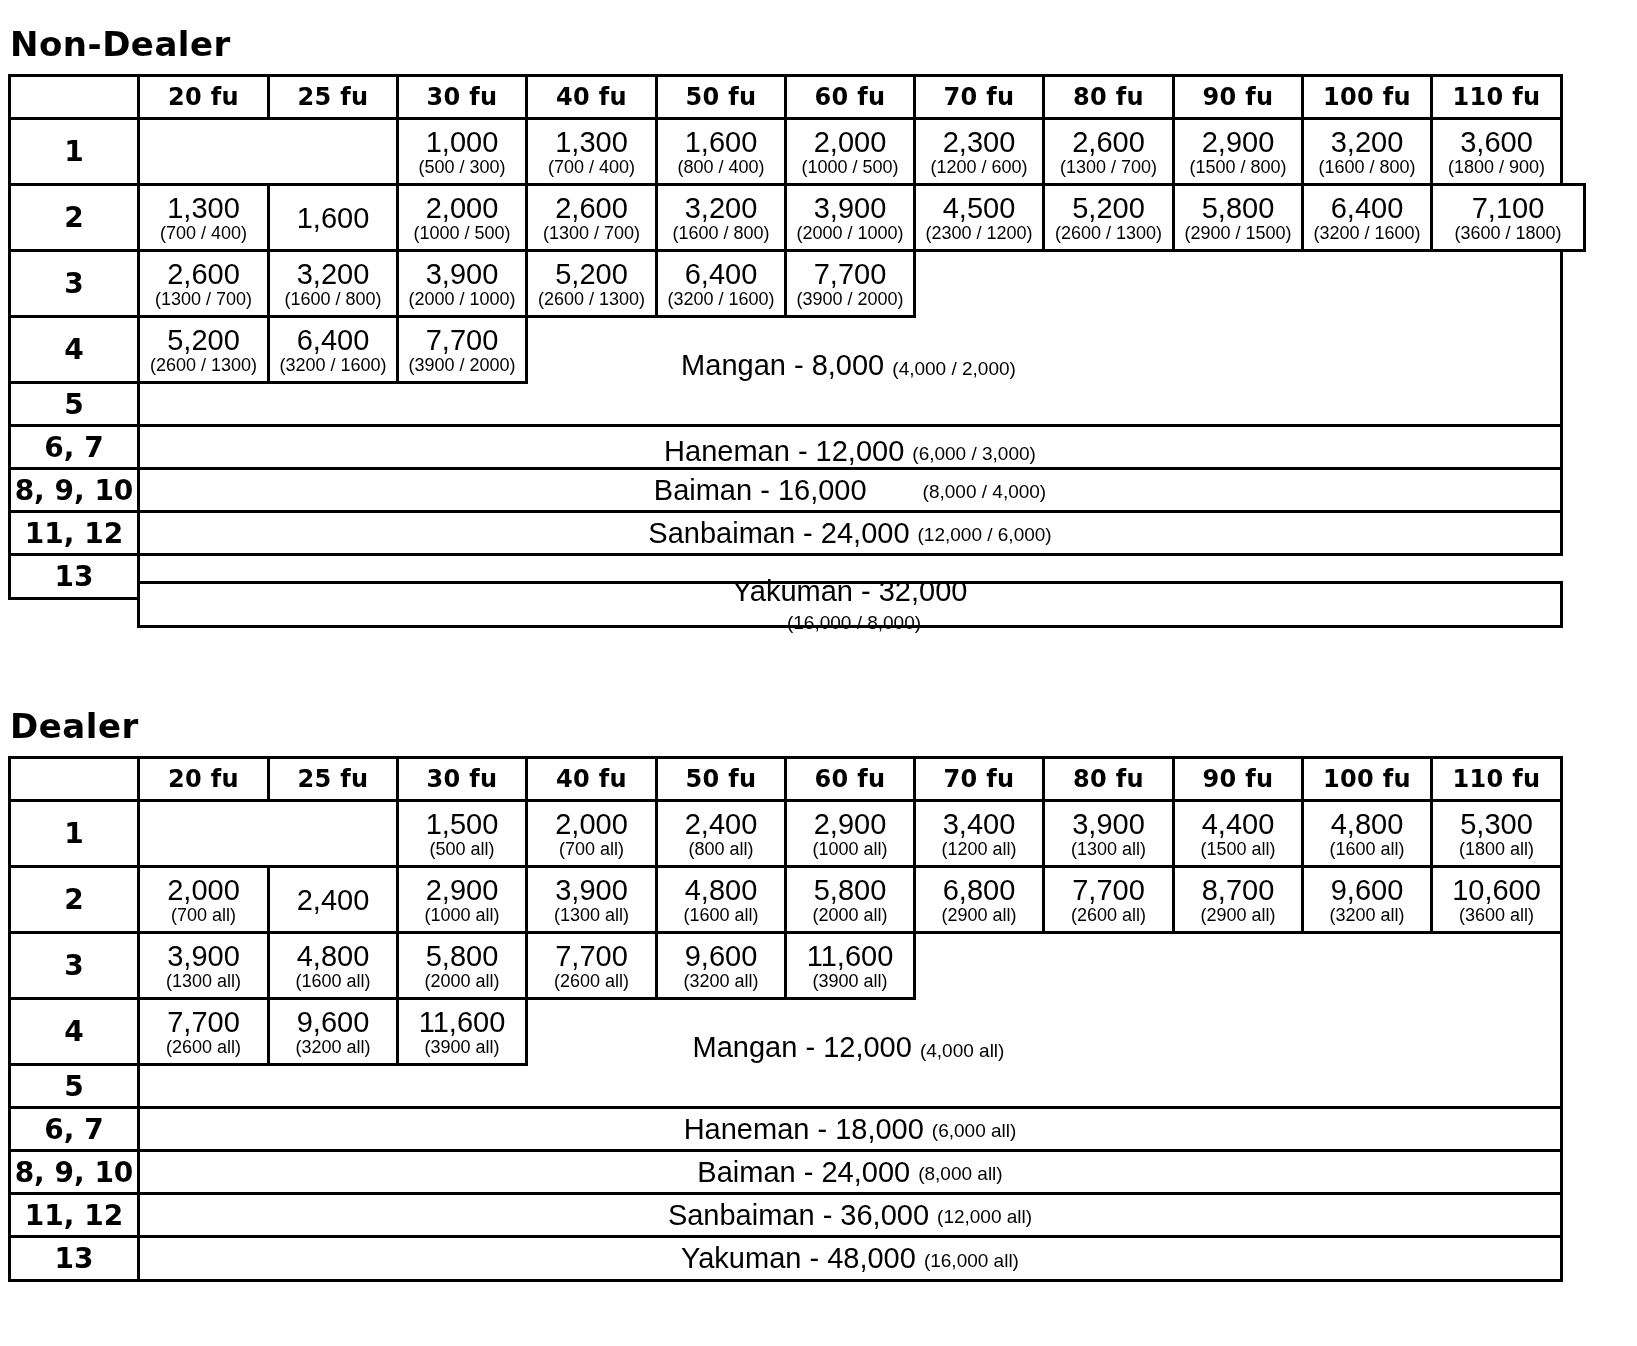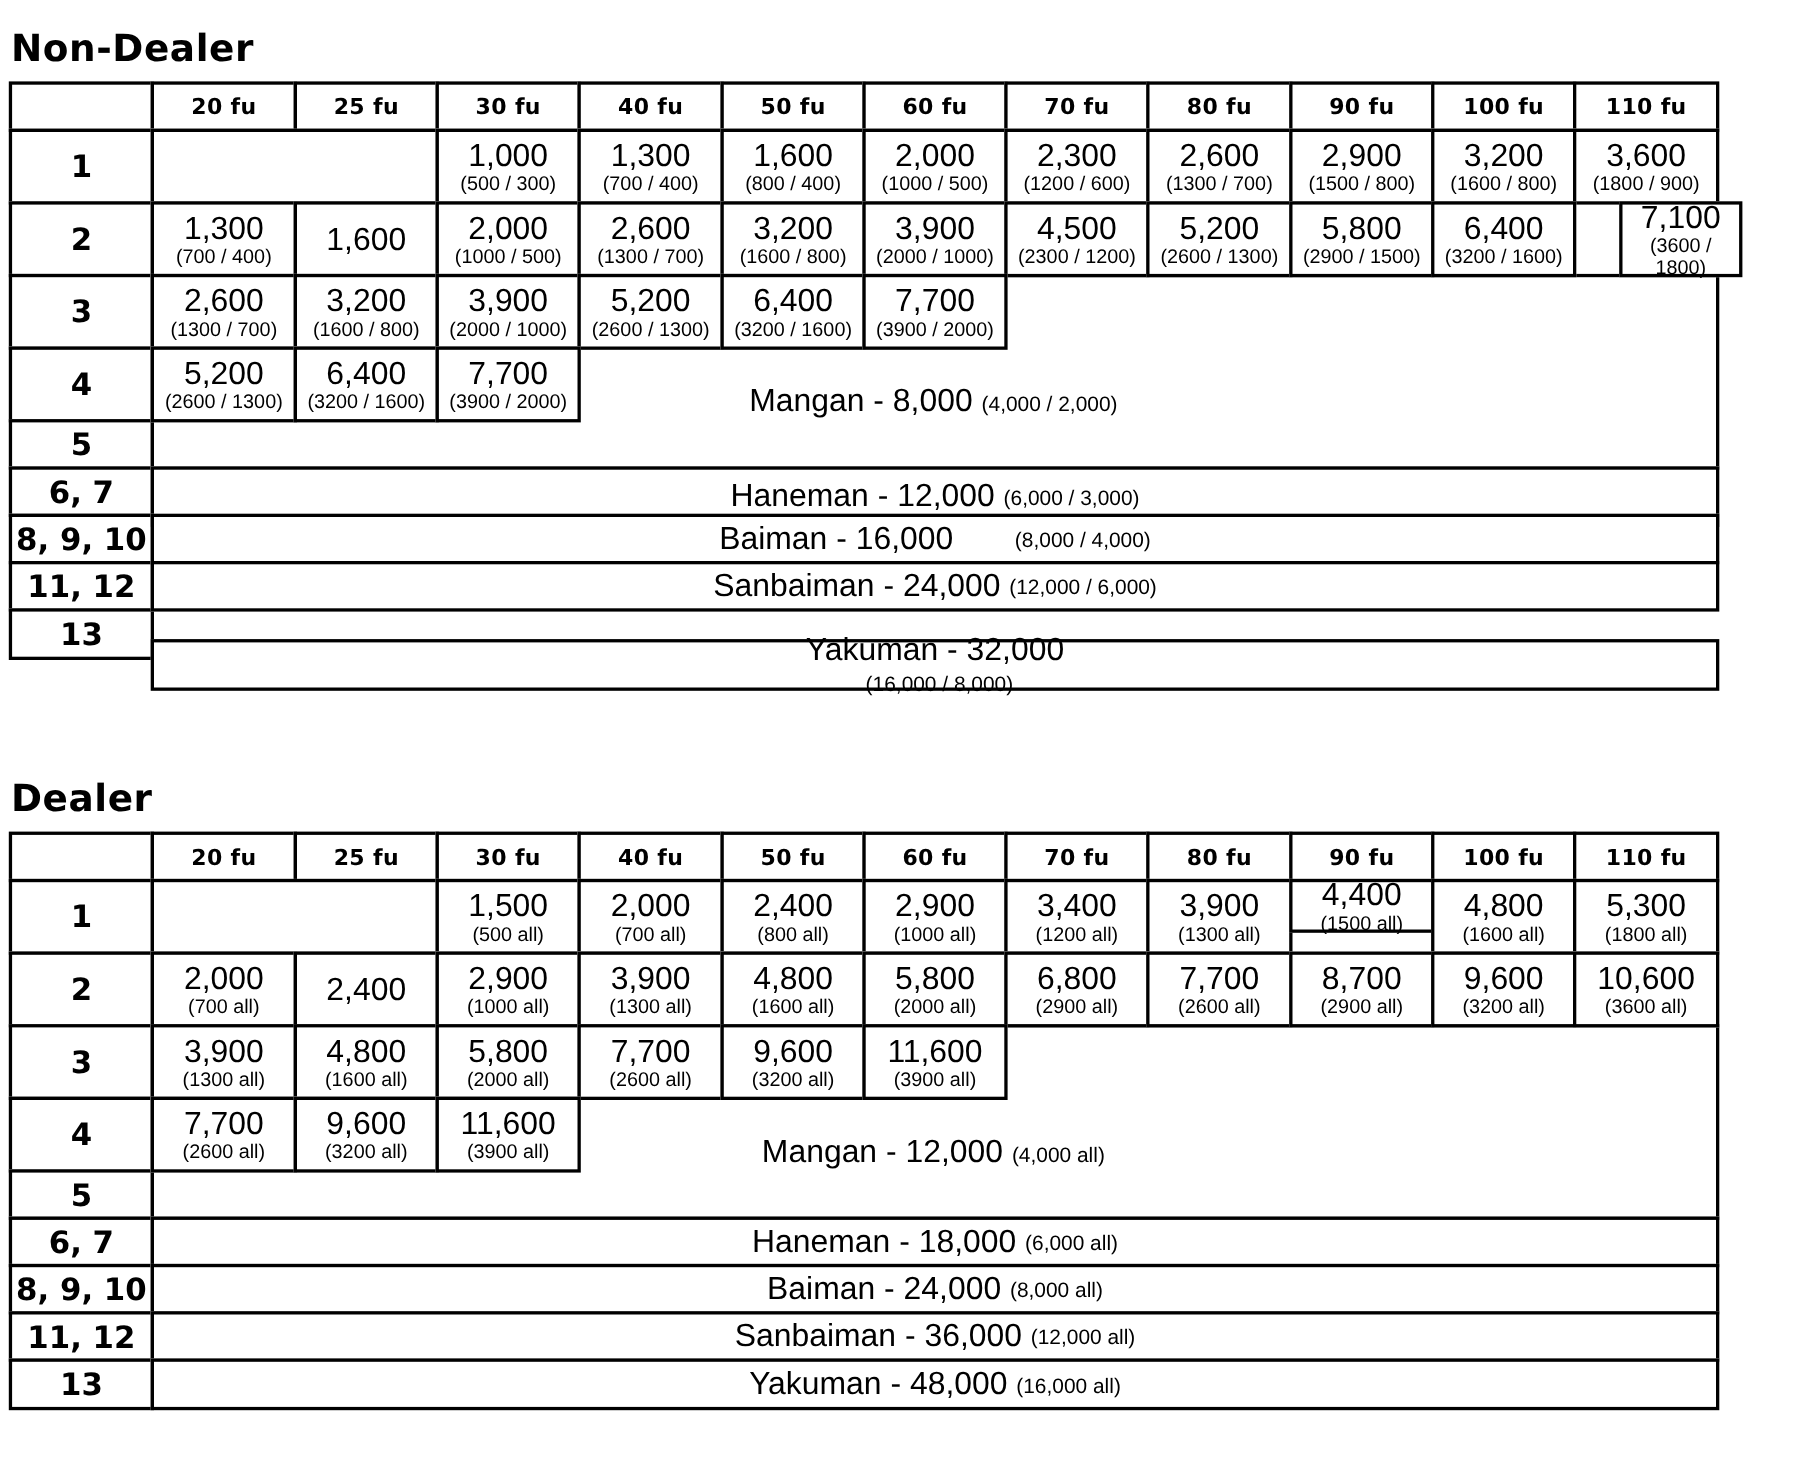--- a/index.html
+++ b/index.html
@@ -4,21 +4,21 @@
 <style>
   html, body { margin:0; padding:0; background:#ffffff; }
   body { width:1637px; height:1346px; position:relative; overflow:hidden;
          font-family:"Liberation Sans", sans-serif; color:#000; }
   .title { position:absolute; left:10px; font-weight:bold; font-size:34px;
            letter-spacing:0.5px; font-family:"DejaVu Sans", sans-serif; }
   .grid { position:absolute; left:0; top:0; }
   .cell { position:absolute; box-sizing:border-box; border:3px solid #000;
           display:flex; flex-direction:column; align-items:center; justify-content:center;
           text-align:center; background:#fff; }
-  .hdr { font-weight:bold; font-size:20px; font-family:"DejaVu Sans", sans-serif; letter-spacing:0.3px; }
+  .hdr { font-weight:bold; font-size:24px; font-family:"DejaVu Sans", sans-serif; letter-spacing:0.3px; }
   .han { font-weight:bold; font-size:28px; font-family:"DejaVu Sans", sans-serif; }
   .main { font-size:29px; line-height:30px; }
   .sub { font-size:18px; line-height:20px; }
   .limit { font-size:29px; }
   .limit .sm { font-size:19px; }
   .region { position:absolute; box-sizing:border-box; border:3px solid #000; background:#fff; }
   .region-label { position:absolute; white-space:nowrap; transform:translateX(-50%); }
 </style>
 </head>
 <body>
@@ -117,21 +117,21 @@
         <div class="sub">(2600 / 1300)</div>
       </div>
       <div class="cell" style="left: 1172px; top: 183px; width: 132px; height: 69px;">
         <div class="main">5,800</div>
         <div class="sub">(2900 / 1500)</div>
       </div>
       <div class="cell" style="left: 1301px; top: 183px; width: 132px; height: 69px;">
         <div class="main">6,400</div>
         <div class="sub">(3200 / 1600)</div>
       </div>
-      <div class="cell" style="left: 1430px; top: 183px; width: 112px; height: 69px; margin-left: 42px;">
+      <div class="cell" style="left: 1430px; top: 183px; width: 156px; height: 69px;">
         <div class="main">7,100</div>
         <div class="sub">(3600 / 1800)</div>
       </div>
       <div class="cell" style="left: 137px; top: 249px; width: 133px; height: 69px;">
         <div class="main">2,600</div>
         <div class="sub">(1300 / 700)</div>
       </div>
       <div class="cell" style="left: 267px; top: 249px; width: 132px; height: 69px;">
         <div class="main">3,200</div>
         <div class="sub">(1600 / 800)</div>
@@ -227,21 +227,21 @@
         <div class="sub">(1000 all)</div>
       </div>
       <div class="cell" style="left: 913px; top: 799px; width: 132px; height: 69px;">
         <div class="main">3,400</div>
         <div class="sub">(1200 all)</div>
       </div>
       <div class="cell" style="left: 1042px; top: 799px; width: 133px; height: 69px;">
         <div class="main">3,900</div>
         <div class="sub">(1300 all)</div>
       </div>
-      <div class="cell" style="left: 1172px; top: 799px; width: 132px; height: 49px;">
+      <div class="cell" style="left: 1172px; top: 799px; width: 132px; height: 69px;">
         <div class="main">4,400</div>
         <div class="sub">(1500 all)</div>
       </div>
       <div class="cell" style="left: 1301px; top: 799px; width: 132px; height: 69px;">
         <div class="main">4,800</div>
         <div class="sub">(1600 all)</div>
       </div>
       <div class="cell" style="left: 1430px; top: 799px; width: 133px; height: 69px;">
         <div class="main">5,300</div>
         <div class="sub">(1800 all)</div>

